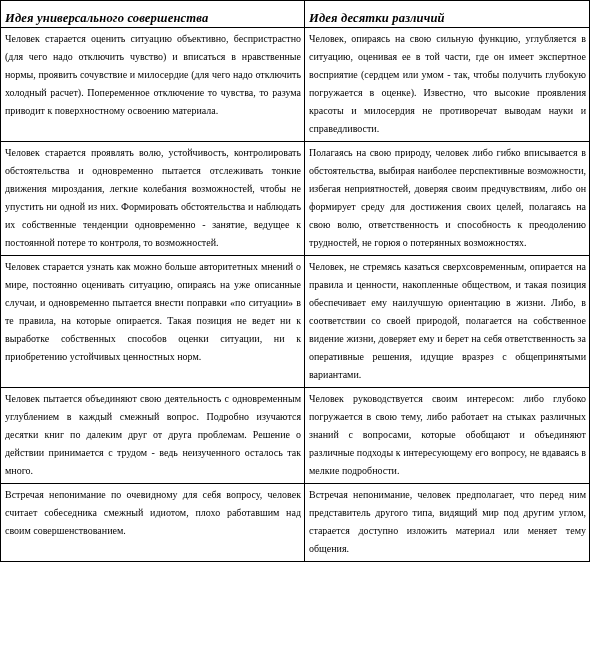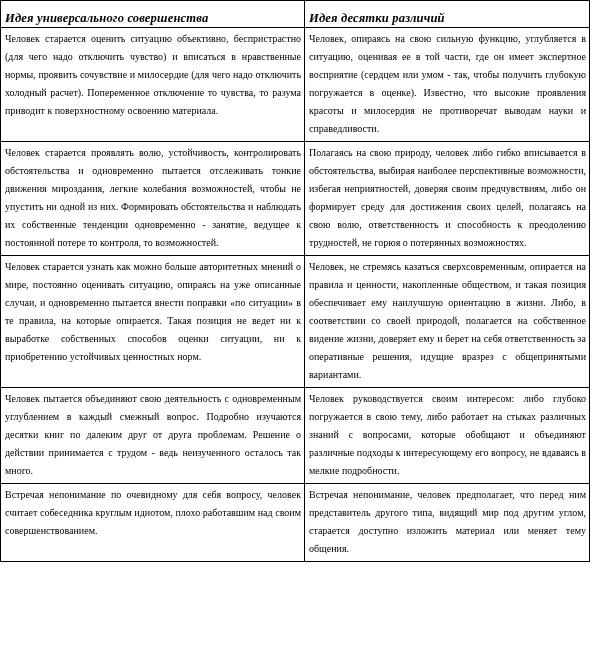--- a/index.html
+++ b/index.html
@@ -93,18 +93,18 @@
       </tr>
       <tr>
         <td>Человек старается узнать как можно больше авторитетных мнений о мире, постоянно оценивать ситуацию, опираясь на уже описанные случаи, и одновременно пытается внести поправки «по ситуации» в те правила, на которые опирается. Такая позиция не ведет ни к выработке собственных способов оценки ситуации, ни к приобретению устойчивых ценностных норм.</td>
         <td>Человек, не стремясь казаться сверхсовременным, опирается на правила и ценности, накопленные обществом, и такая позиция обеспечивает ему наилучшую ориентацию в жизни. Либо, в соответствии со своей природой, полагается на собственное видение жизни, доверяет ему и берет на себя ответственность за оперативные решения, идущие вразрез с общепринятыми вариантами.</td>
       </tr>
       <tr>
         <td>Человек пытается объединяют свою деятельность с одновременным углублением в каждый смежный вопрос. Подробно изучаются десятки книг по далеким друг от друга проблемам. Решение о действии принимается с трудом - ведь неизученного осталось так много.</td>
         <td>Человек руководствуется своим интересом: либо глубоко погружается в свою тему, либо работает на стыках различных знаний с вопросами, которые обобщают и объединяют различные подходы к интересующему его вопросу, не вдаваясь в мелкие подробности.</td>
       </tr>
       <tr class="last-row">
-        <td>Встречая непонимание по очевидному для себя вопросу, человек считает собеседника круглым идиотом, плохо работавшим над своим совершенствованием.</td>
+        <td>Встречая непонимание по очевидному для себя вопросу, человек считает собеседника смежный идиотом, плохо работавшим над своим совершенствованием.</td>
         <td>Встречая непонимание, человек предполагает, что перед ним представитель другого типа, видящий мир под другим углом, старается доступно изложить материал или меняет тему общения.</td>
       </tr>
     </tbody>
   </table>
 </div>
 
 </body></html>

